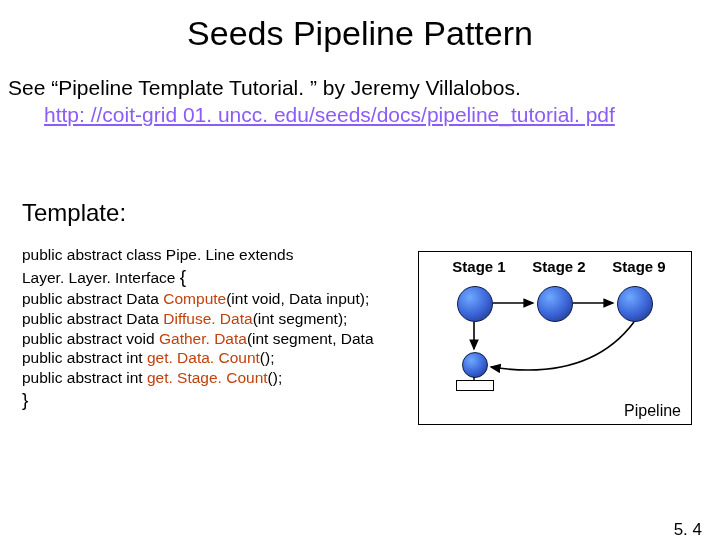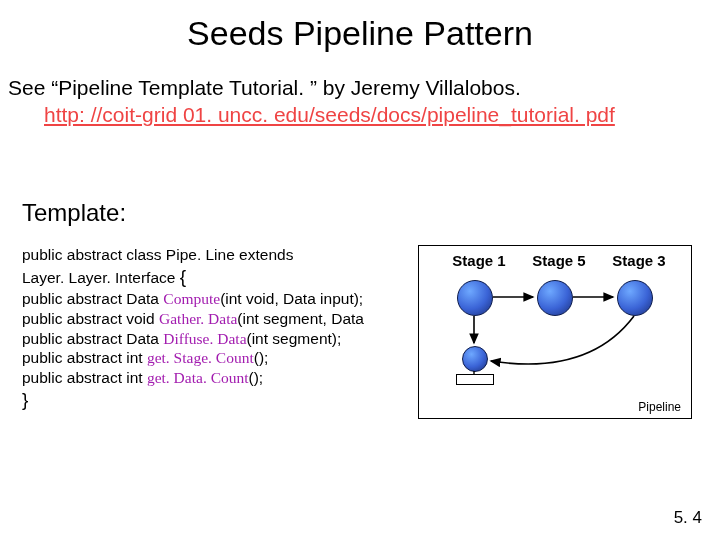--- a/index.html
+++ b/index.html
@@ -23,50 +23,50 @@
     text-align: center;
     padding-top: 14px;
     font-weight: normal;
   }
   .intro {
     font-size: 21px;
     padding: 22px 4px 0 8px;
     line-height: 1.28;
   }
   .intro .link {
-    color: #ef4444;
+    color: #8b5cf6;
     text-decoration: underline;
     display: inline-block;
     margin-left: 36px;
   }
   .interface-heading {
     font-size: 24px;
     padding: 70px 0 0 22px;
   }
   .columns {
     display: flex;
     align-items: flex-start;
     padding: 18px 10px 0 22px;
   }
   .code {
     font-size: 15.5px;
     line-height: 1.28;
     flex: 0 0 390px;
   }
-  .code .red { color: #a21caf; font-family: Liberation Serif, serif; }
+  .code .red { color: #c2410c; }
   .code .brace { font-size: 19px; }
   .diagram {
     flex: 1;
     position: relative;
     height: 200px;
   }
   .dbox {
     position: absolute;
     left: 6px;
-    top: 0;
+    top: 6px;
     width: 272px;
     height: 172px;
     border: 1px solid #000;
     background: #fff;
   }
   .stage-label {
     position: absolute;
     top: 6px;
     font-size: 15px;
     font-weight: bold;
@@ -84,33 +84,33 @@
     left: 0;
     top: 0;
     width: 272px;
     height: 172px;
     overflow: visible;
   }
   .pipeline-label {
     position: absolute;
     right: 10px;
     bottom: 4px;
-    font-size: 12px;
+    font-size: 16px;
   }
   .law-box {
     position: absolute;
     width: 36px;
     height: 9px;
     border: 1px solid #000;
     background: #fff;
   }
   .pagenum {
     position: absolute;
     right: 18px;
-    bottom: 12px;
+    bottom: 0;
     font-size: 17px;
   }
 </style>
 </head>
 <body>
 
 <div class="slide">
 
   <div class="title">Seeds Pipeline Pattern</div>
 
@@ -125,40 +125,40 @@
 
     <div class="code">
       <div><span>public abstract class Pipe. Line extends</span></div>
       <div>
         <span>Layer. Layer. Interface </span><span class="brace">{</span>
       </div>
       <div>
         <span>public abstract Data </span><span class="red">Compute</span><span>(int void, Data input);</span>
       </div>
       <div>
+        <span>public abstract Data </span><span class="red">Diffuse. Data</span><span>(int segment);</span>
+      </div>
+      <div>
         <span>public abstract void </span><span class="red">Gather. Data</span><span>(int segment, Data</span>
       </div>
       <div>
-        <span>public abstract Data </span><span class="red">Diffuse. Data</span><span>(int segment);</span>
+        <span>public abstract int </span><span class="red">get. Data. Count</span><span>();</span>
       </div>
       <div>
         <span>public abstract int </span><span class="red">get. Stage. Count</span><span>();</span>
-      </div>
-      <div>
-        <span>public abstract int </span><span class="red">get. Data. Count</span><span>();</span>
       </div>
       <div class="brace"><span>}</span></div>
     </div>
 
     <div class="diagram">
       <div class="dbox">
 
         <div class="stage-label" style="left:25px">Stage 1</div>
-        <div class="stage-label" style="left:105px">Stage 5</div>
-        <div class="stage-label" style="left:185px">Stage 3</div>
+        <div class="stage-label" style="left:105px">Stage 2</div>
+        <div class="stage-label" style="left:185px">Stage 9</div>
 
         <div class="node" style="left:38px; top:34px; width:34px; height:34px"></div>
         <div class="node" style="left:118px; top:34px; width:34px; height:34px"></div>
         <div class="node" style="left:198px; top:34px; width:34px; height:34px"></div>
 
         <div class="node" style="left:43px; top:100px; width:24px; height:24px"></div>
         <div class="law-box" style="left:37px; top:128px"></div>
 
         <svg class="arrow-svg">
           <defs>

